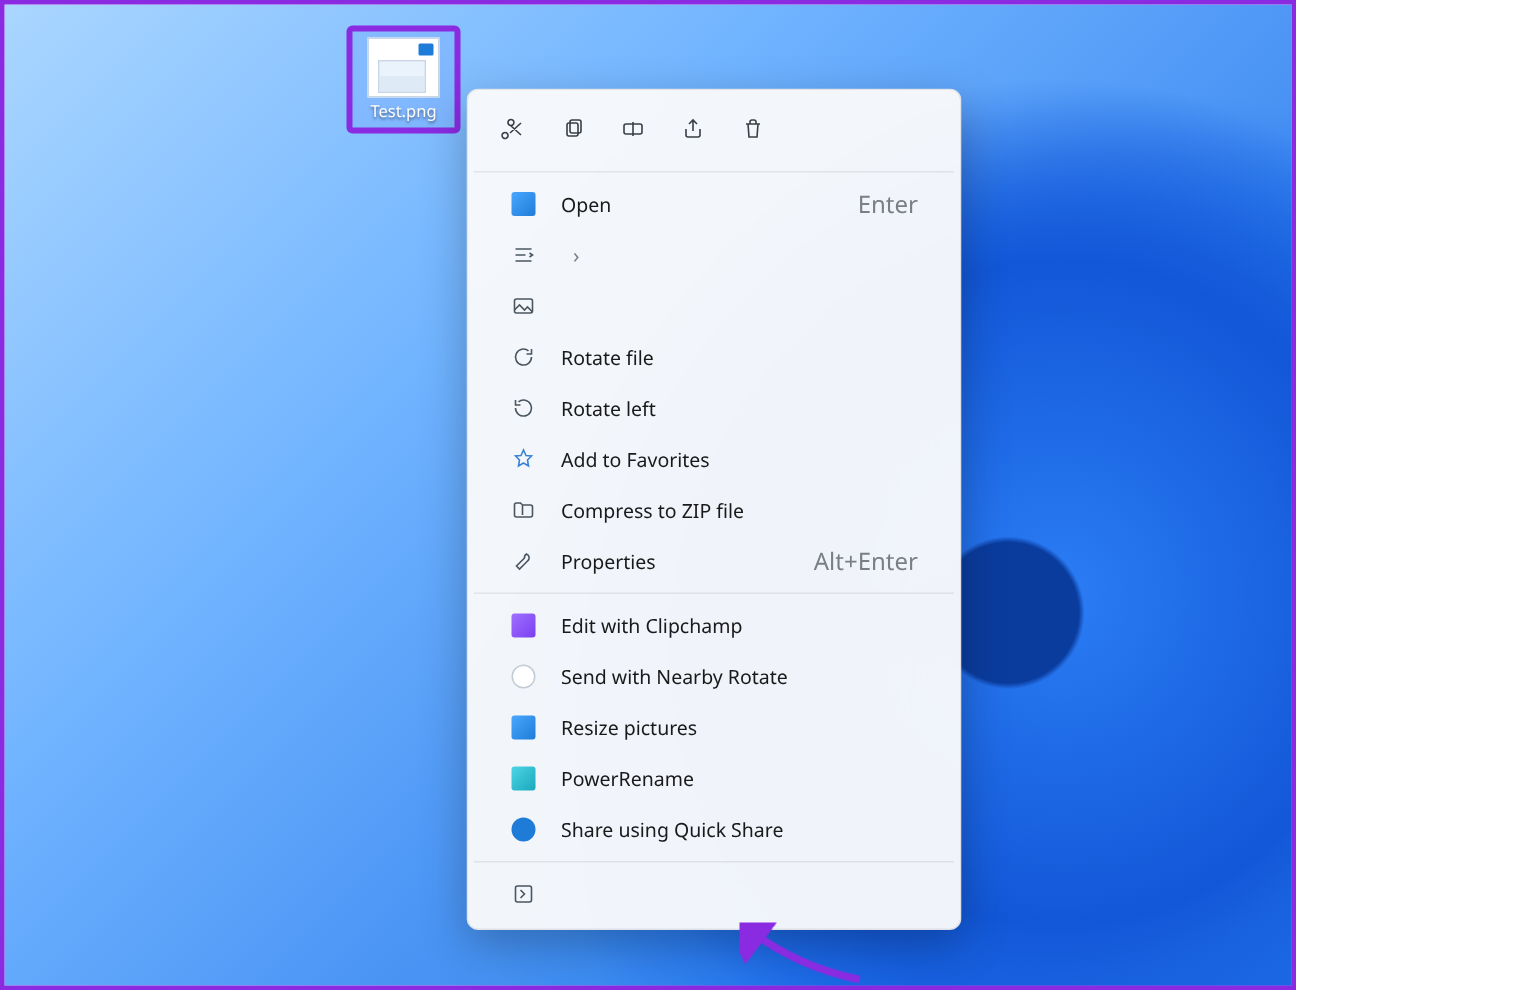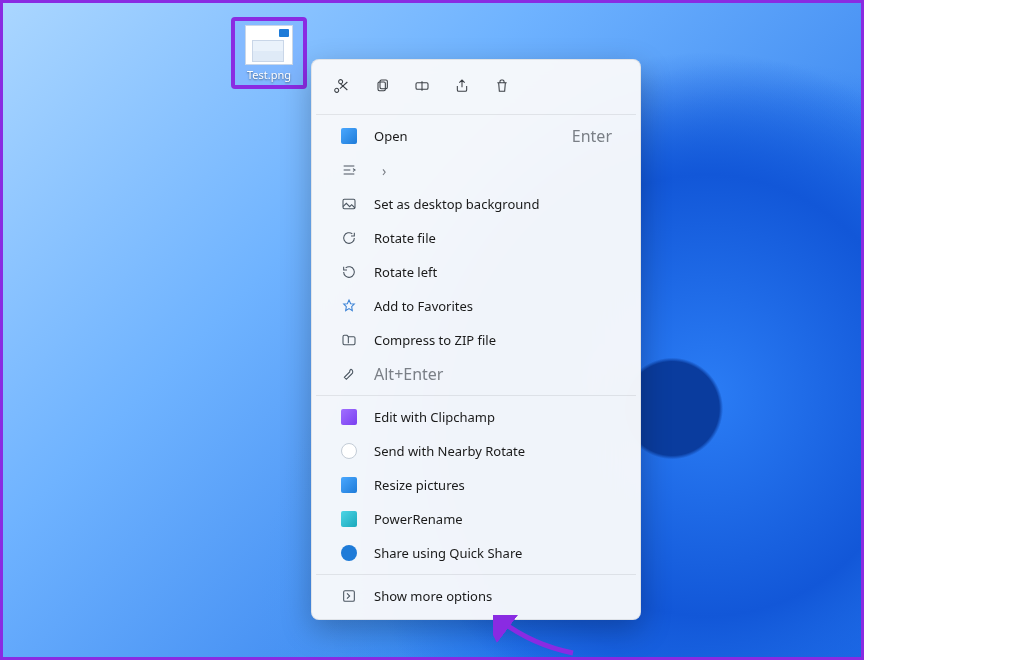--- a/index.html
+++ b/index.html
@@ -133,21 +133,20 @@
       <span class="cm-chevron">›</span>
     </div>
 
     <div class="cm-item">
       <span class="cm-ico">
         <svg viewBox="0 0 24 24">
             <rect x="3" y="5" width="18" height="14" rx="2" fill="none" stroke="#4a5560" stroke-width="1.6"></rect>
             <path d="M3 16l5-5 5 5 3-3 5 5" fill="none" stroke="#4a5560" stroke-width="1.6"></path>
           </svg>
       </span>
-      <span class="cm-label">Set as desktop background</span>
     </div>
 
     <div class="cm-item">
       <span class="cm-ico">
         <svg viewBox="0 0 24 24">
             <path fill="none" stroke="#4a5560" stroke-width="1.6" d="M20 12a8 8 0 1 1-3-6.2M20 4v5h-5"></path>
           </svg>
       </span>
       <span class="cm-label">Rotate file</span>
     </div>
@@ -179,20 +178,21 @@
       <span class="cm-label">Compress to ZIP file</span>
     </div>
 
 
     <div class="cm-item">
       <span class="cm-ico">
         <svg viewBox="0 0 24 24">
             <path fill="none" stroke="#4a5560" stroke-width="1.6" d="M15 5a4 4 0 0 1 1 7l-8 8-3-3 8-8a4 4 0 0 1 2-4z"></path>
           </svg>
       </span>
+      <span class="cm-label">Properties</span>
       <span class="cm-accel">Alt+Enter</span>
     </div>
 
     <div class="cm-sep"></div>
 
     <div class="cm-item">
       <span class="cm-ico">
           <span class="sq purple"></span>
         </span>
       <span class="cm-label">Edit with Clipchamp</span>
@@ -228,21 +228,20 @@
 
     <div class="cm-sep"></div>
 
     <div class="cm-item">
       <span class="cm-ico">
         <svg viewBox="0 0 24 24">
             <rect x="4" y="4" width="16" height="16" rx="2" fill="none" stroke="#4a5560" stroke-width="1.6"></rect>
             <path d="M9 8l4 4-4 4" fill="none" stroke="#4a5560" stroke-width="1.6"></path>
           </svg>
       </span>
-      <span class="cm-label">Show more options</span>
     </div>
 
   </div>
 
   <svg class="arrow" viewBox="0 0 85 42">
     <defs>
       <marker id="ah" markerWidth="8" markerHeight="8" refX="2" refY="4" orient="auto">
         <path d="M0 0L8 4L0 8z" fill="#8a2be2"></path>
       </marker>
     </defs>

